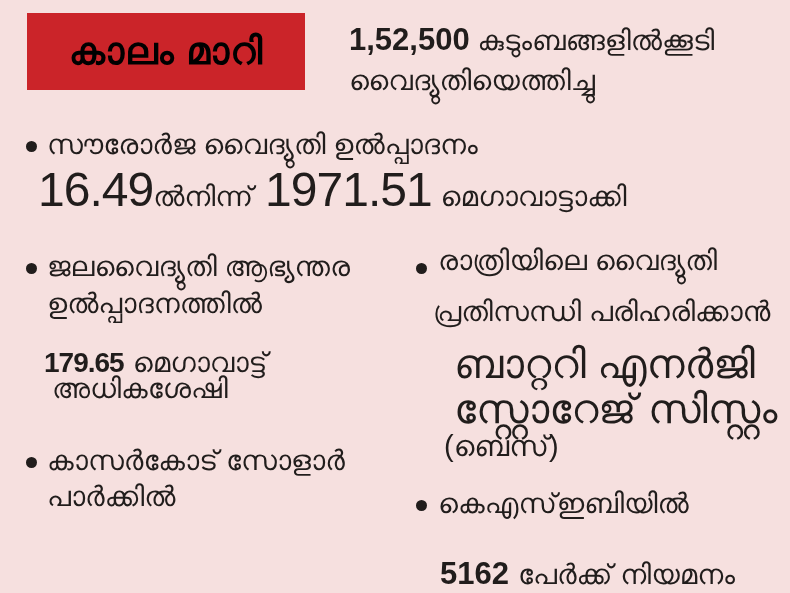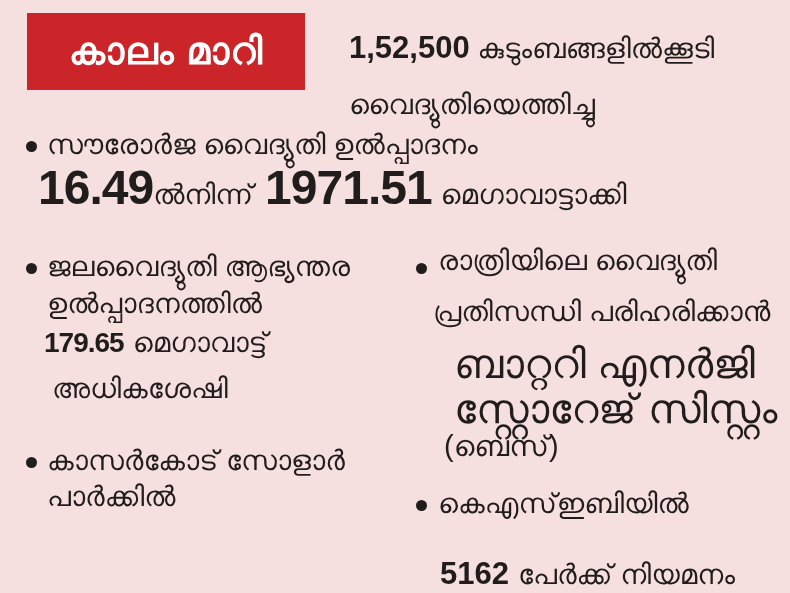--- a/index.html
+++ b/index.html
@@ -16,44 +16,44 @@
 
   
   .title-box {
     position: absolute;
     left: 27px; top: 13px;
     width: 278px; height: 77px;
     background: #cb2429;
     display: flex; align-items: center; justify-content: center;
   }
   .title-box .title-text {
-    color: #ffffff;
+    color: #000000;
     font-size: 38px;
     font-weight: 700;
     letter-spacing: 1px;
   }
-  .headline { left: 349px; top: 20px; font-size: 28px; line-height: 56px; white-space: normal; width: 430px; }
+  .headline { left: 349px; top: 20px; font-size: 28px; line-height: 40px; white-space: normal; width: 430px; }
   .headline .hl-num { font-weight: 700; font-size: 31px; }
 
   
   .dot {
     position: absolute;
     width: 11px; height: 11px;
     border-radius: 50%;
     background: #211d1c;
   }
   .t28 { font-size: 28px; }
   .t29 { font-size: 29px; }
   .t31 { font-size: 41px; margin-left: 13px; }
   .numline { display: flex; align-items: baseline; }
-  .bignum { font-weight: 700; font-size: 48px; letter-spacing: -1px; }
+  .bignum { font-weight: 400; font-size: 48px; letter-spacing: -1px; }
   .midnum { font-weight: 700; font-size: 28px; letter-spacing: -1px; }
   .smallnum { font-weight: 700; font-size: 31px; margin-top: 36px; }
   .gap-l { margin-left: 12px; }
-  .gap-s { margin-left: 9px; }
+  .gap-s { margin-left: 9px; margin-top: 20px; }
 </style>
 </head>
 <body>
 
 <div class="canvas">
 
   <div class="title-box">
     <span class="title-text">കാലം മാറി</span>
   </div>
 

